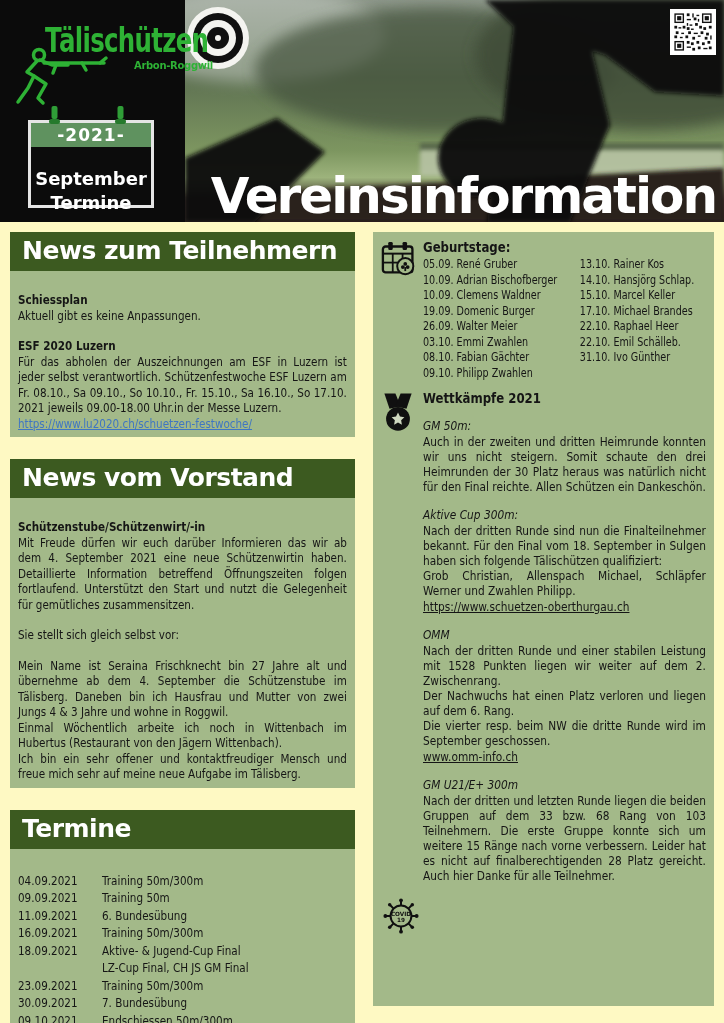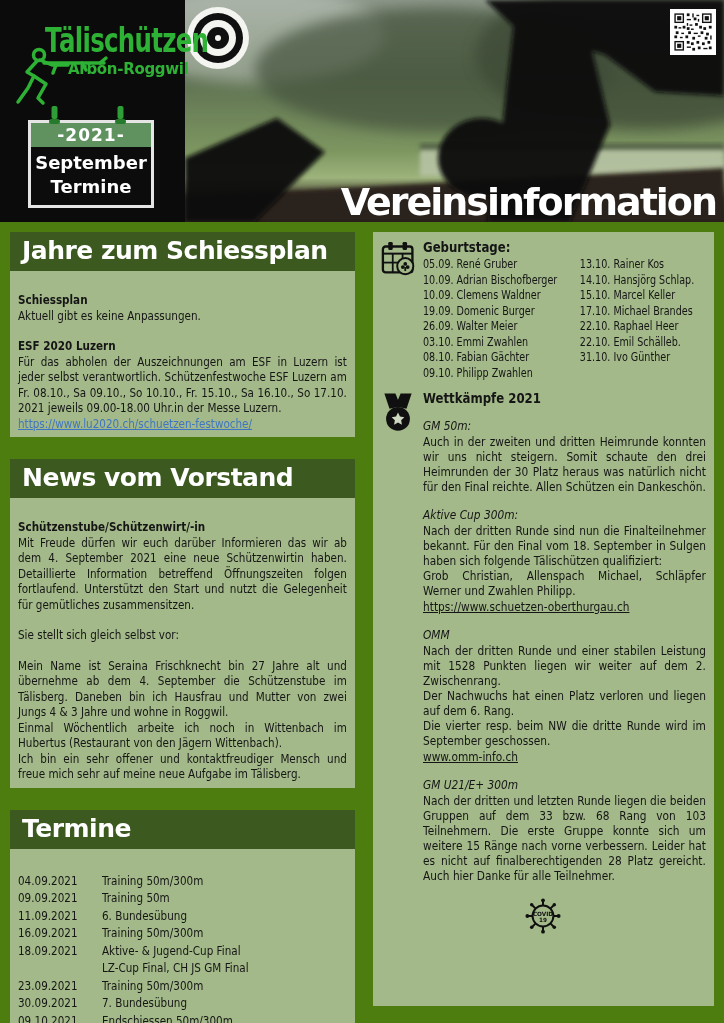--- a/index.html
+++ b/index.html
@@ -1,55 +1,55 @@
 <!DOCTYPE html>
 <html><head>
 <meta charset="utf-8">
 <style>
   html,body{margin:0;padding:0;background:#d9e7c8;}
-  .page{position:relative;width:724px;height:1023px;background:#4d7c0f;overflow:hidden;
+  .page{position:relative;width:724px;height:1023px;background:#fef9c3;overflow:hidden;
         font-family:"DejaVu Sans",sans-serif;color:#151515;}
   
   .masthead{position:absolute;left:0;top:0;width:724px;height:222px;background:#0b0b0b;}
   .photo{position:absolute;left:185px;top:0;width:539px;height:222px;overflow:hidden;}
   .target{position:absolute;left:186px;top:6px;z-index:1;}
   .logo-title{position:absolute;left:45px;top:20px;font-size:34px;font-weight:bold;color:#2eb235;
               transform:scaleX(.72);transform-origin:0 0;white-space:nowrap;z-index:2;letter-spacing:-1px;}
-  .logo-sub{position:absolute;left:68px;top:60px;width:153px;text-align:left;font-size:15px;
+  .logo-sub{position:absolute;left:60px;top:60px;width:153px;text-align:right;font-size:10px;
             font-weight:bold;color:#2eb235;z-index:2;letter-spacing:-0.3px;}
   .shooter{position:absolute;left:12px;top:46px;z-index:2;}
   .qr{position:absolute;left:670px;top:9px;width:46px;height:46px;background:#fff;padding:3px;box-sizing:border-box;z-index:3;}
   .cal{position:absolute;left:28px;top:120px;width:126px;height:88px;border:3px solid #e5e5e5;box-sizing:border-box;z-index:3;}
   .cal-top{height:24px;background:#5f925f;color:#fff;font-size:17px;font-weight:bold;text-align:center;
            line-height:24px;letter-spacing:1px;}
   .cal-body{height:58px;background:#0c0c0c;color:#fff;font-weight:bold;font-size:18px;text-align:center;
-            line-height:24px;padding-top:4px;box-sizing:border-box;}
+            line-height:24px;padding-top:20px;box-sizing:border-box;}
   .pin{position:absolute;top:106px;z-index:4;}
   .pin1{left:48px;} .pin2{left:114px;}
-  .main-title{position:absolute;right:8px;bottom:1px;color:#fff;font-weight:bold;font-size:38px;
+  .main-title{position:absolute;right:8px;bottom:1px;color:#fff;font-weight:bold;font-size:50px;
               letter-spacing:-2px;line-height:1;z-index:2;white-space:nowrap;}
   
   .col-left{position:absolute;left:10px;top:232px;width:345px;}
   .sec-bar{background:#3c5a20;color:#fff;font-weight:bold;font-size:25px;letter-spacing:-0.5px;
            padding:4px 10px 6px 12px;margin-top:22px;}
   .sec-bar:first-child{margin-top:0;}
   .panel{background:#a3b989;padding:21px 8px 6px 8px;overflow:hidden;}
   .squeeze-l{transform:scaleX(.84);transform-origin:0 0;width:119%;font-size:12.4px;line-height:15.5px;}
   .b{font-weight:bold;}
   .just{text-align:justify;}
   .gap{height:15px;}
   .blue-link{color:#3f76c2;text-decoration:underline;display:inline-block;}
   .dark-link{color:#151515;text-decoration:underline;display:inline-block;margin-top:1px;}
   .trows{line-height:17.5px;padding-top:2px;}
   .trow{display:flex;}
   .tdate{width:100px;flex:none;}
   .tevent{white-space:nowrap;}
   .col-right{position:absolute;left:373px;top:232px;width:341px;height:774px;background:#a3b989;
              box-sizing:border-box;padding:8px 8px 6px 6px;overflow:hidden;}
-  .block{display:flex;margin-bottom:10px;justify-content:center;}
+  .block{display:flex;margin-bottom:10px;}
   .icon-cell{width:42px;flex:none;padding:2px 0 0 2px;}
   .content-cell{flex:1;min-width:0;}
   .squeeze-r{transform:scaleX(.87);transform-origin:0 0;width:114.9%;font-size:12.2px;line-height:15px;}
   .block-title{font-weight:bold;font-size:13.5px;margin-bottom:2px;}
   .comp{margin-top:13px;}
   .comp-head{font-style:italic;margin-bottom:1px;}
   .bday-wrap{transform:scaleX(.80);transform-origin:0 0;width:125%;font-size:12px;line-height:15.5px;}
   .bday-grid{display:flex;}
   .bcol1{width:196px;flex:none;}
   .bcol2{flex:1;}
@@ -197,21 +197,21 @@
         <div>September</div>
         <div>Termine</div>
       </div>
     </div>
 
     <div class="main-title">Vereinsinformation</div>
   </header>
 
   <div class="col-left">
 
-    <div class="sec-bar">Jahre zum Schiessplan</div>
+    <div class="sec-bar">News zum Teilnehmern</div>
     <div class="panel">
       <div class="squeeze-l">
         <div class="b">Schiessplan</div>
         <div>Aktuell gibt es keine Anpassungen.</div>
         <div class="gap"></div>
         <div class="b">ESF 2020 Luzern</div>
         <div class="just">Für das abholen der Auszeichnungen am ESF in Luzern ist jeder selbst verantwortlich. Schützenfestwoche ESF Luzern am Fr. 08.10., Sa 09.10., So 10.10., Fr. 15.10., Sa 16.10., So 17.10. 2021 jeweils 09.00-18.00 Uhr.in der Messe Luzern.</div>
         <a class="blue-link">https://www.lu2020.ch/schuetzen-festwoche/</a>
       </div>
     </div>

